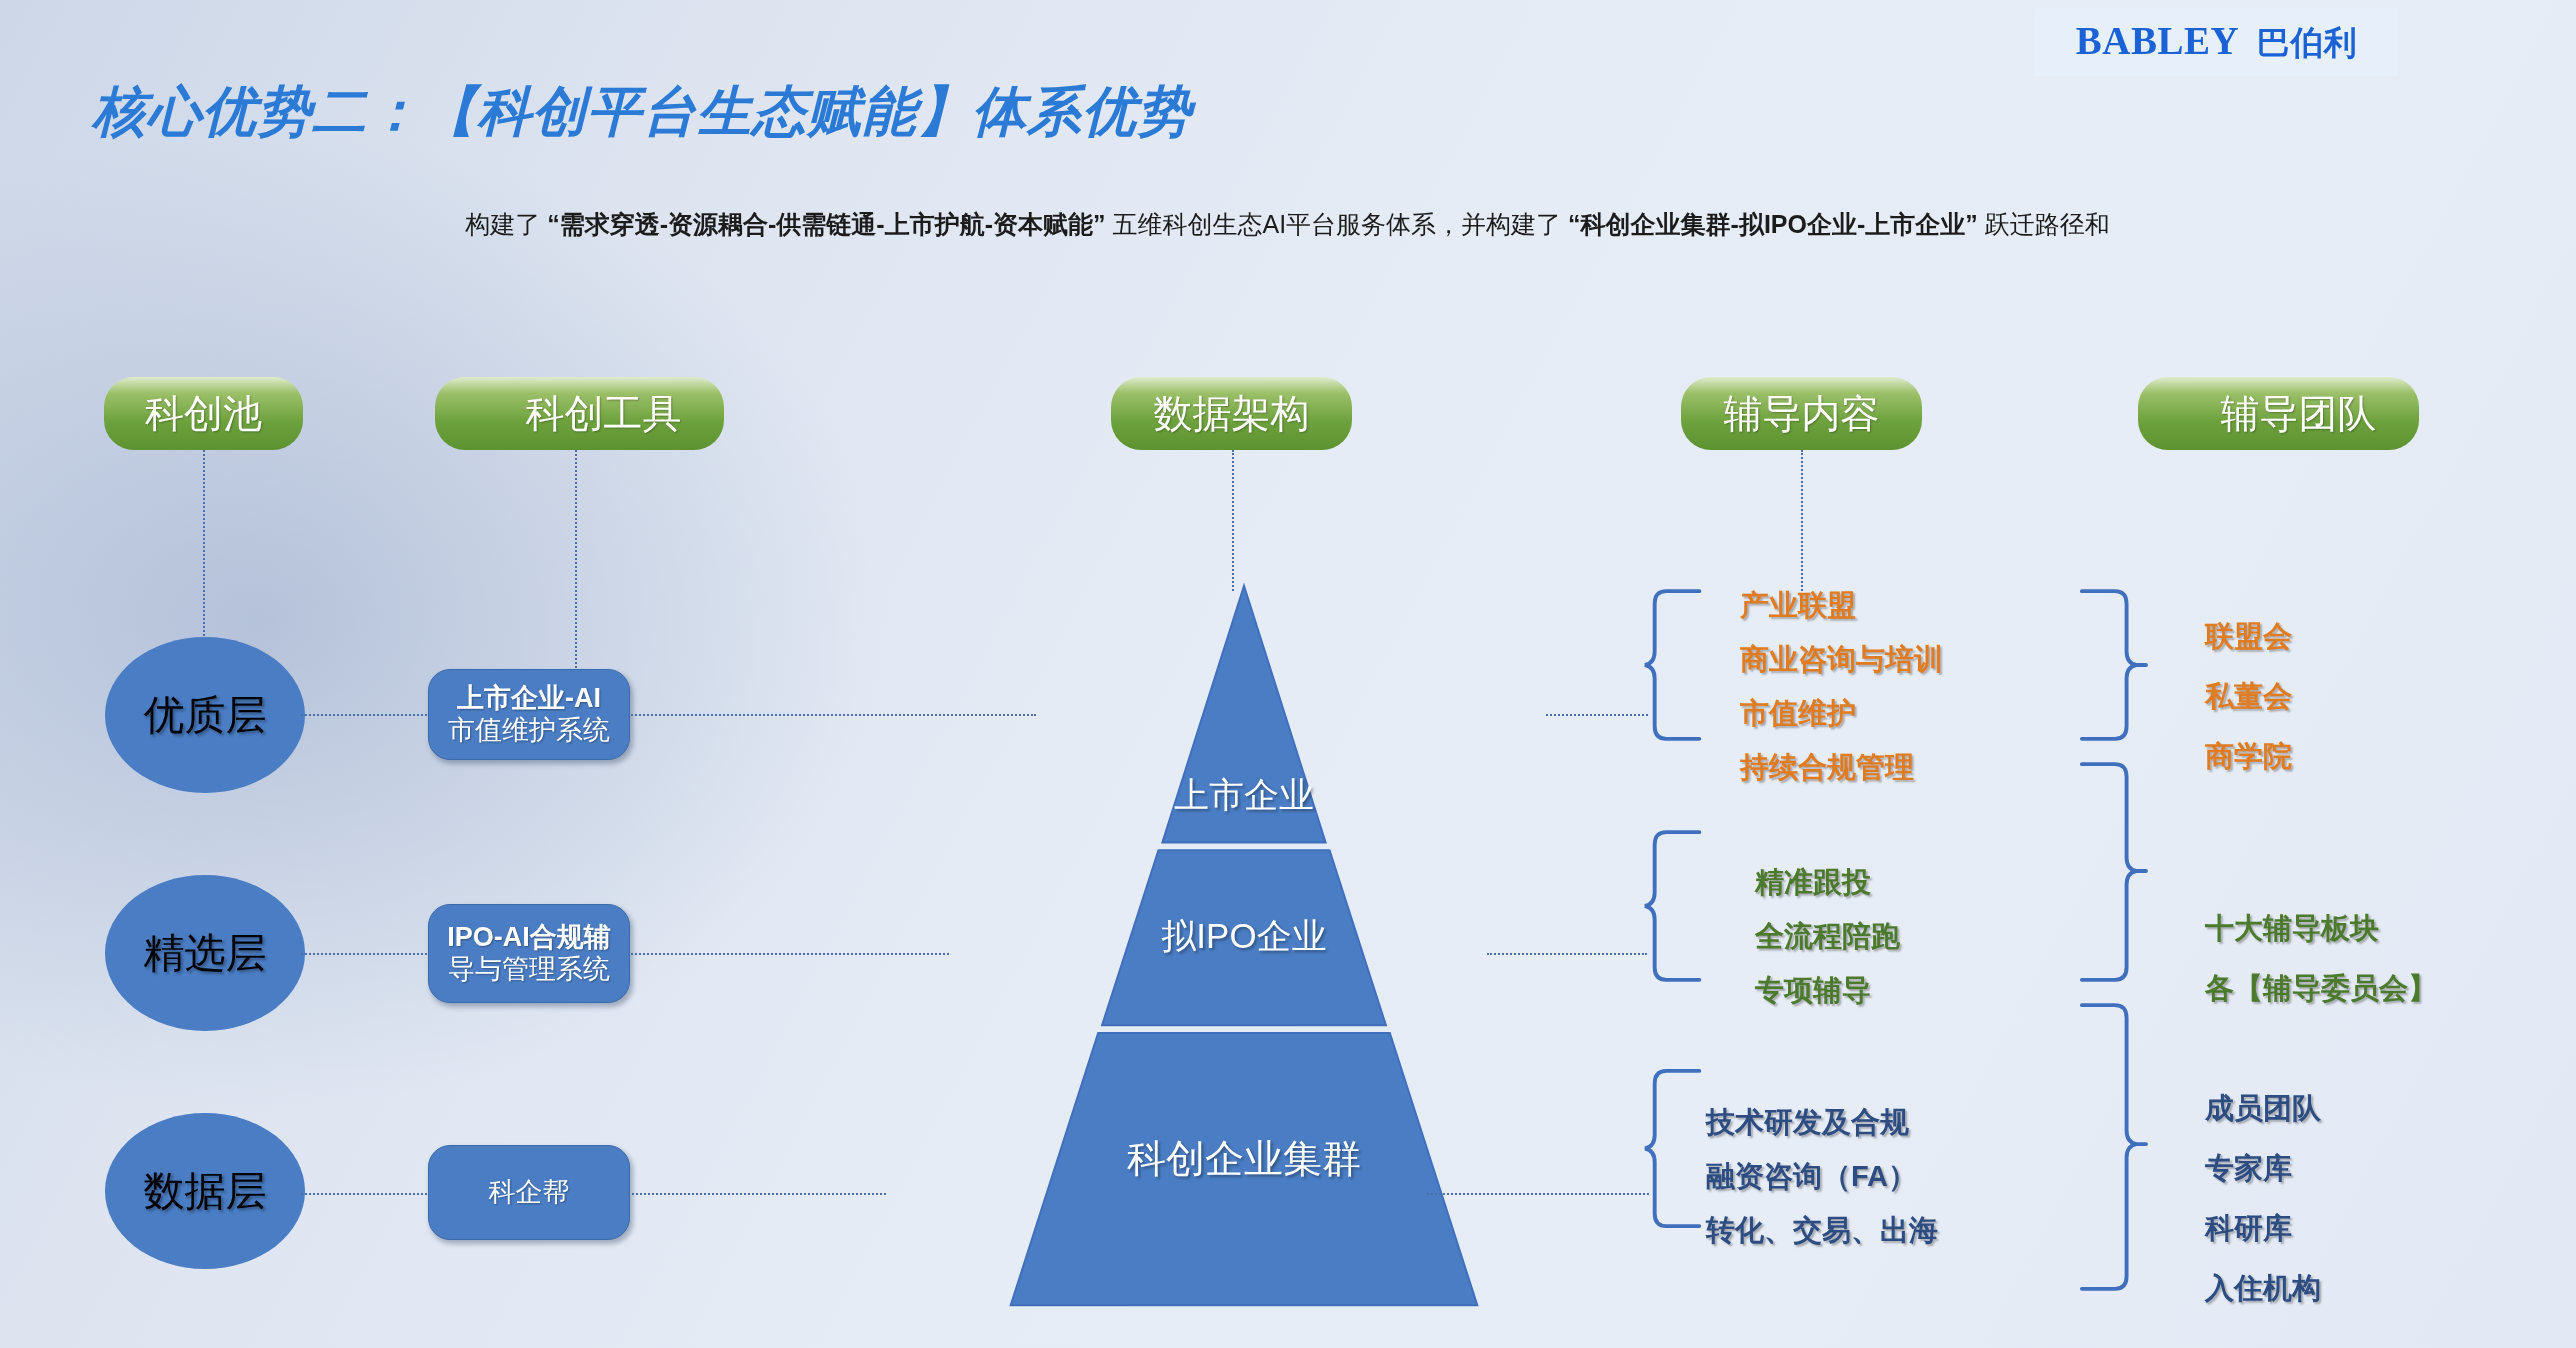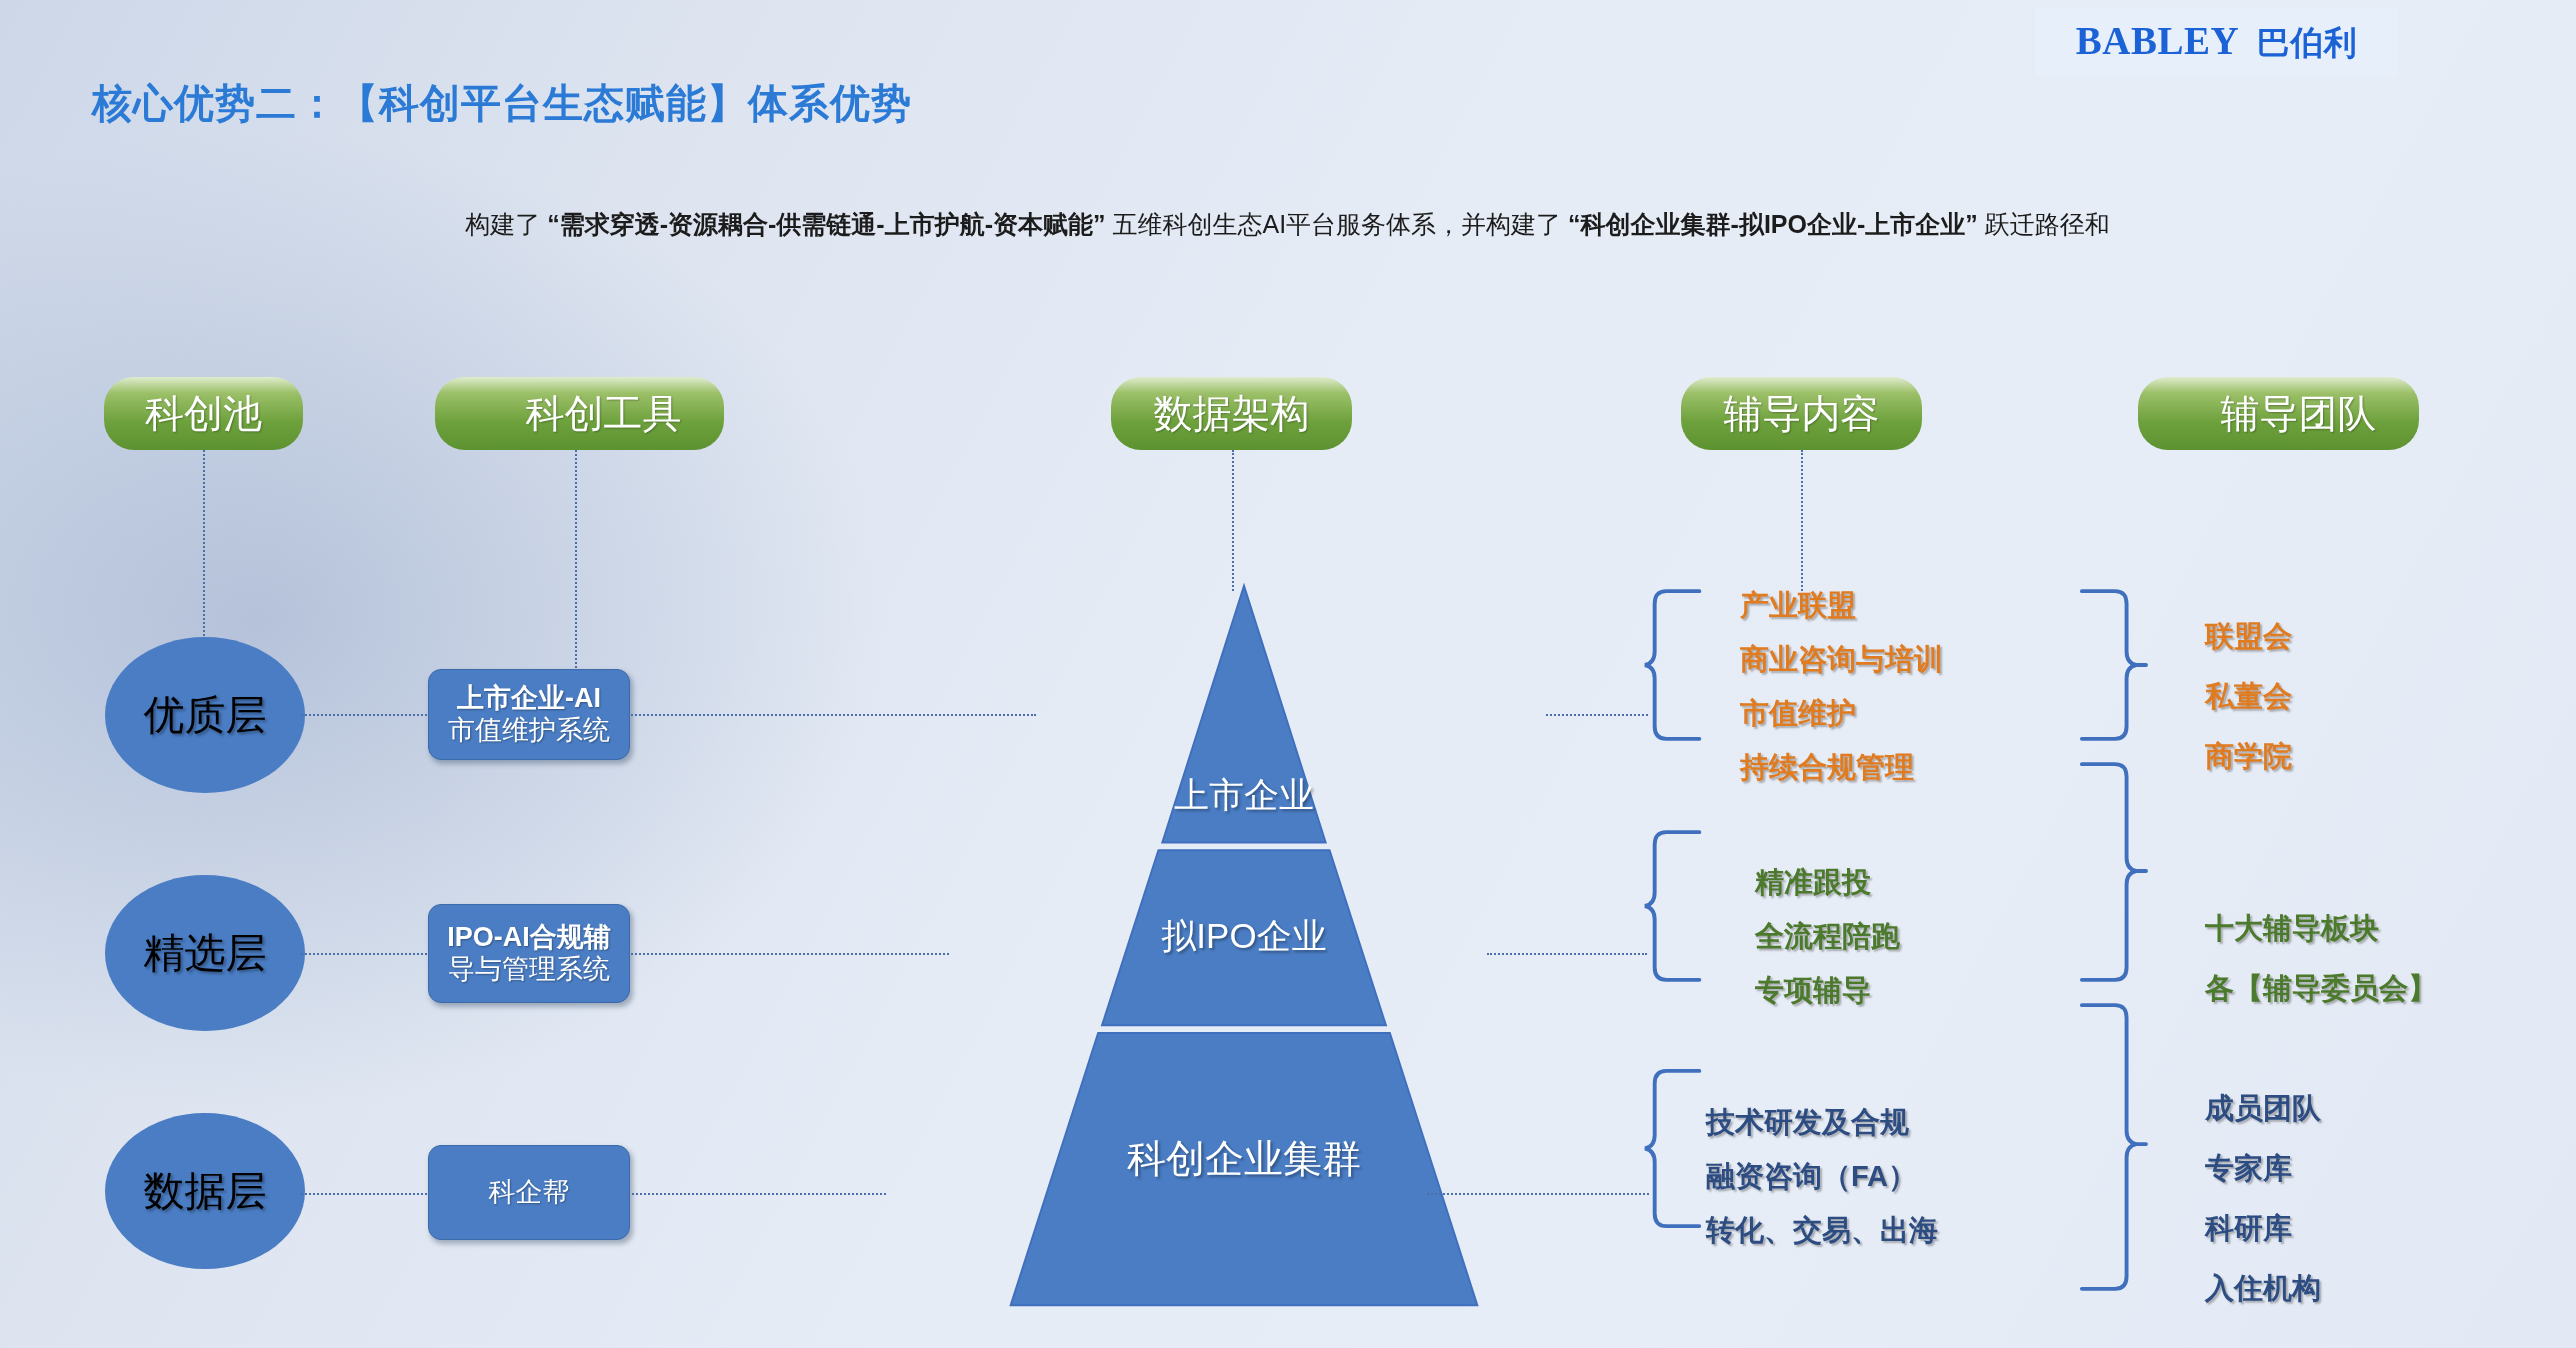--- a/index.html
+++ b/index.html
@@ -24,22 +24,22 @@
   #logo .lg{
     font-family:"Liberation Serif","DejaVu Serif",serif;
     font-weight:bold;font-size:39px;color:#1b62d6;letter-spacing:0.5px;
     white-space:nowrap;
   }
   #logo .lg .cn{font-size:33px;margin-left:17.5px;}
 
   
   #title{
     position:absolute;left:92px;top:76px;
-    font-size:40px;font-weight:bold;color:#2a7ad6;
-    letter-spacing:1px;white-space:nowrap;
+    font-size:54px;font-weight:bold;color:#2a7ad6;
+    letter-spacing:1px;white-space:nowrap;font-style:italic;
   }
 
   
   #subtitle{
     position:absolute;left:58px;top:204px;width:2459px;
     text-align:center;font-size:25px;color:#1c1c1c;line-height:40px;
   }
   #subtitle b{font-weight:bold;}
 
   
@@ -58,21 +58,21 @@
     position:absolute;width:200px;height:156px;border-radius:50%;
     background:#4a7dc4;
     display:flex;align-items:center;justify-content:center;
     color:#000000;font-size:41px;
     text-shadow:1.9px 1.9px 2.9px rgba(0,0,0,.35);
     white-space:nowrap;
   }
 
   
   .toolbox{
-    position:absolute;border-radius:13px;
+    position:absolute;border-radius:22px;
     background:#4a7dc4;border:1.9px solid #3b6aab;
     box-shadow:2.9px 3.9px 4.9px rgba(40,60,90,.35);
     display:flex;align-items:center;justify-content:center;
     text-align:center;color:#ffffff;line-height:1.18;
     text-shadow:1px 1px 1.9px rgba(0,0,0,.33);
   }
 
   
   .dotv{
     position:absolute;width:0;border-left:2.9px dotted #4b6fa8;

